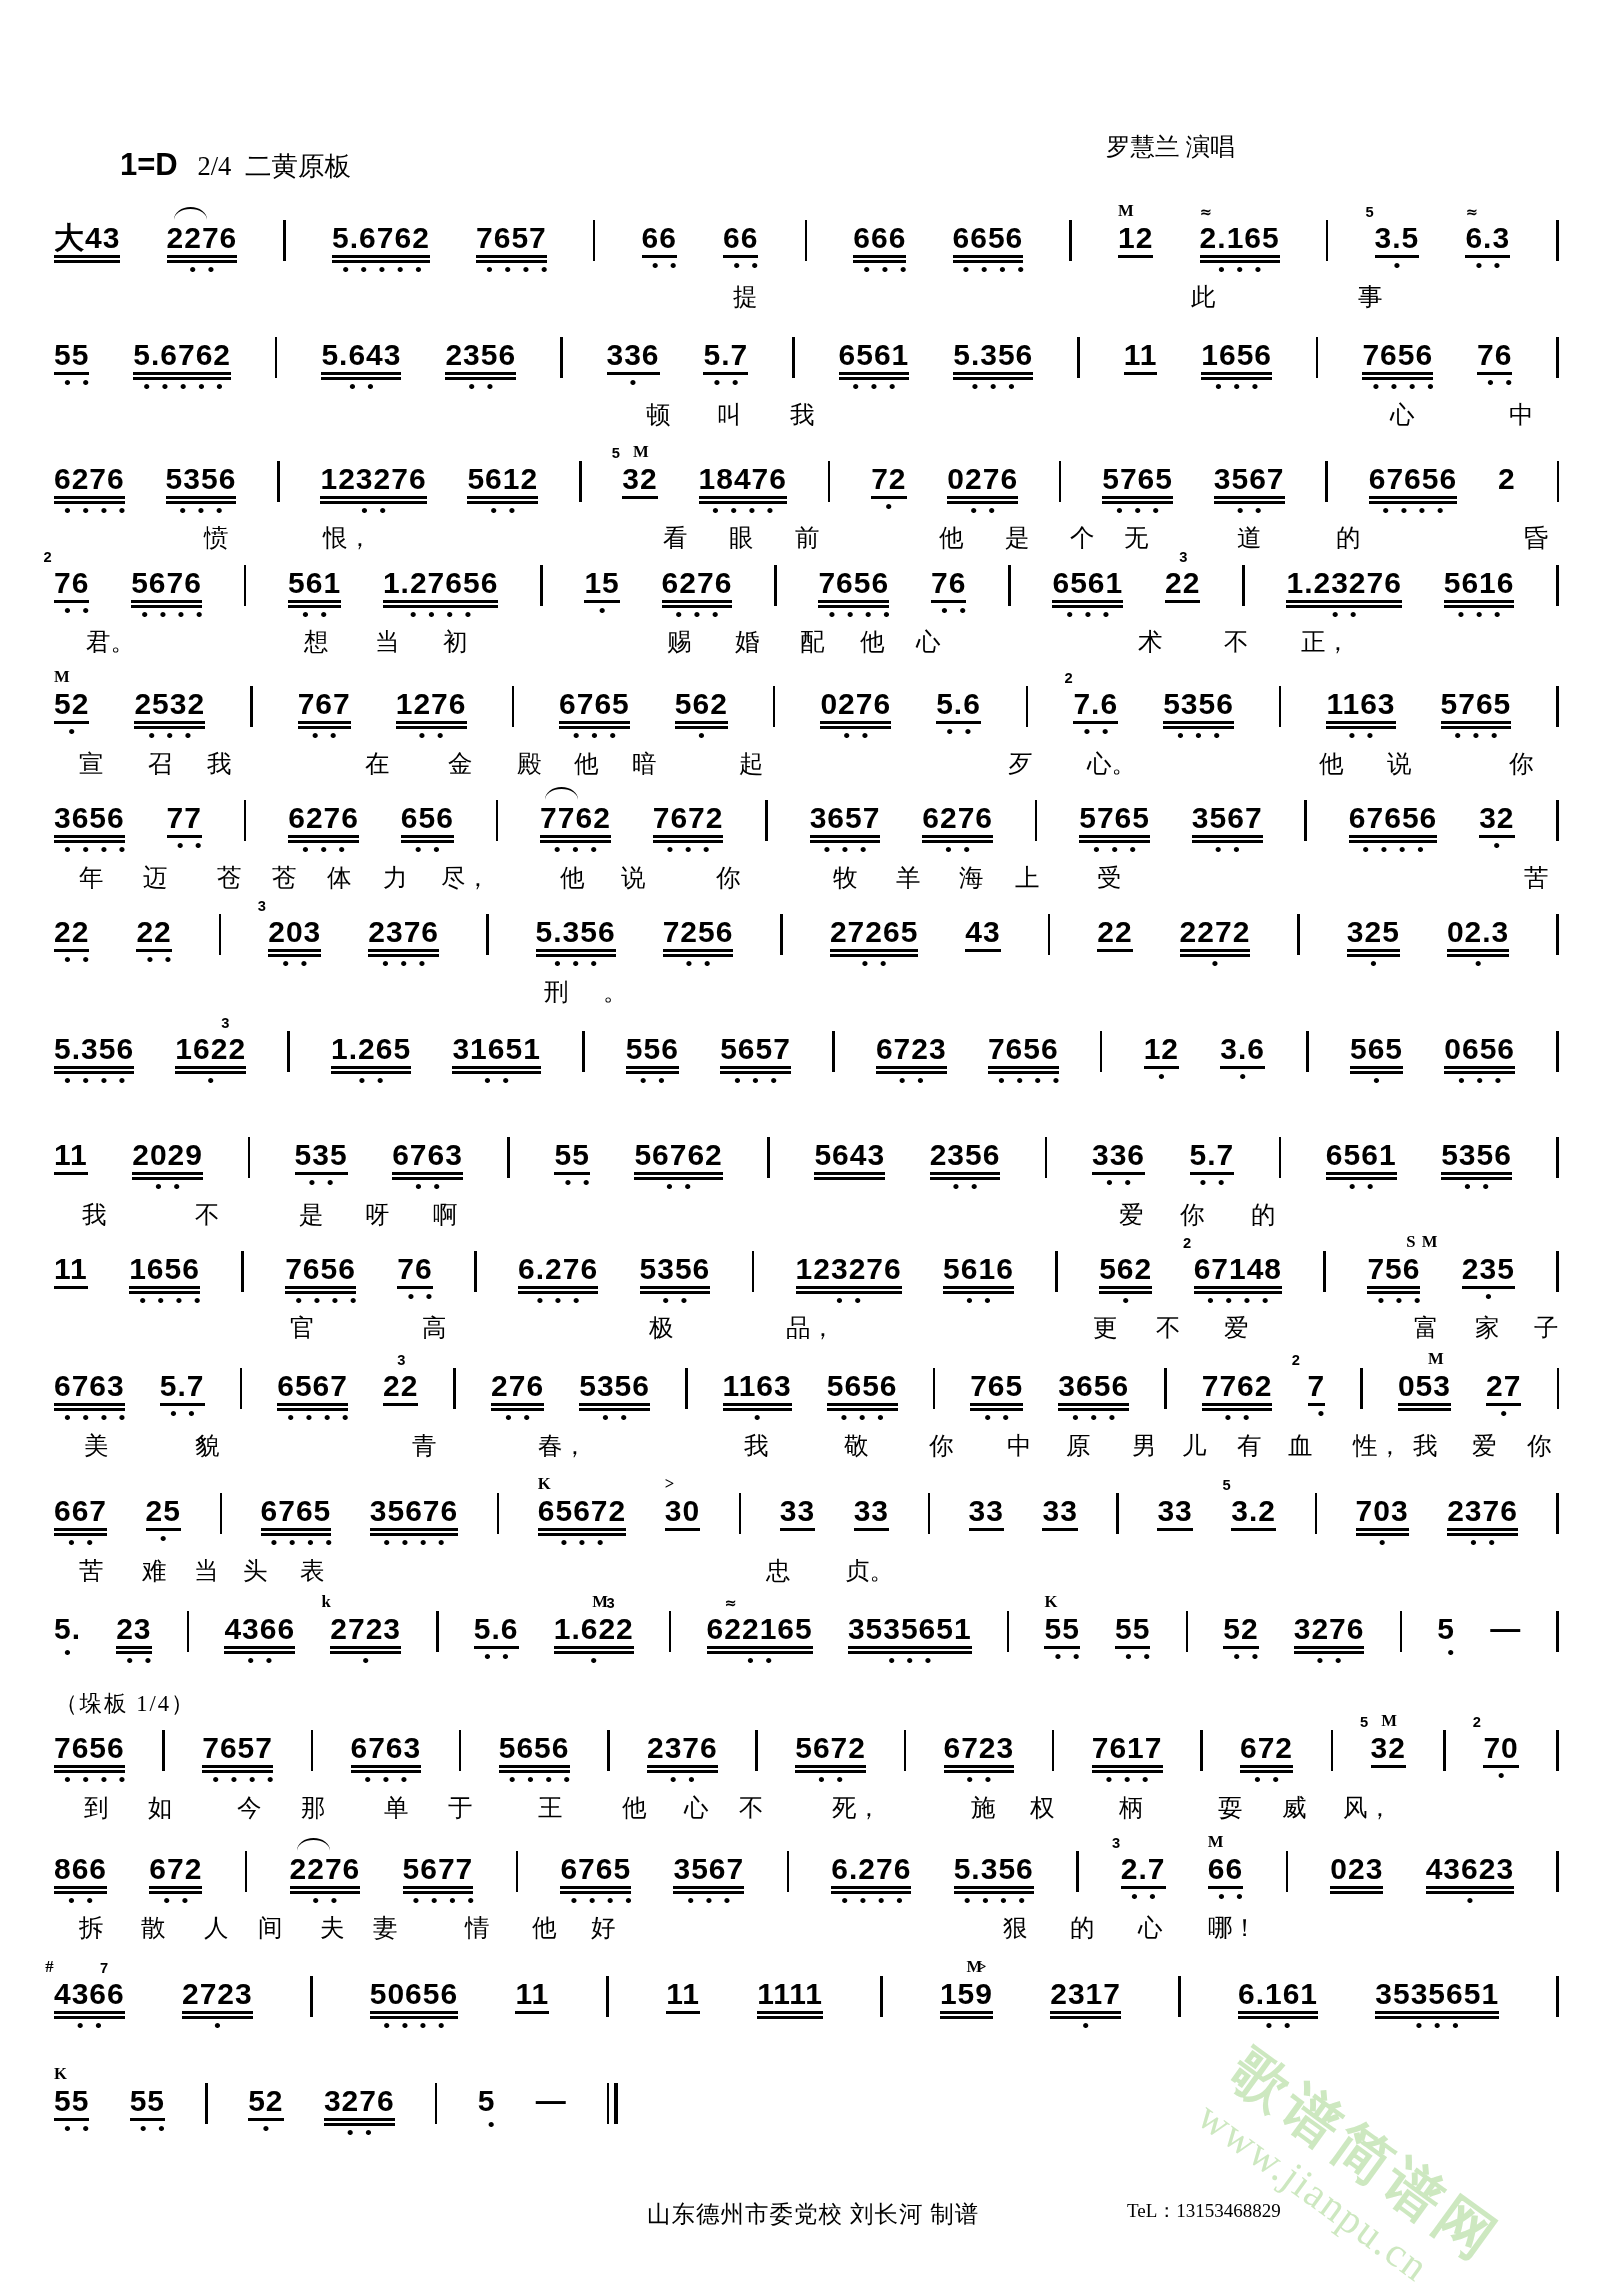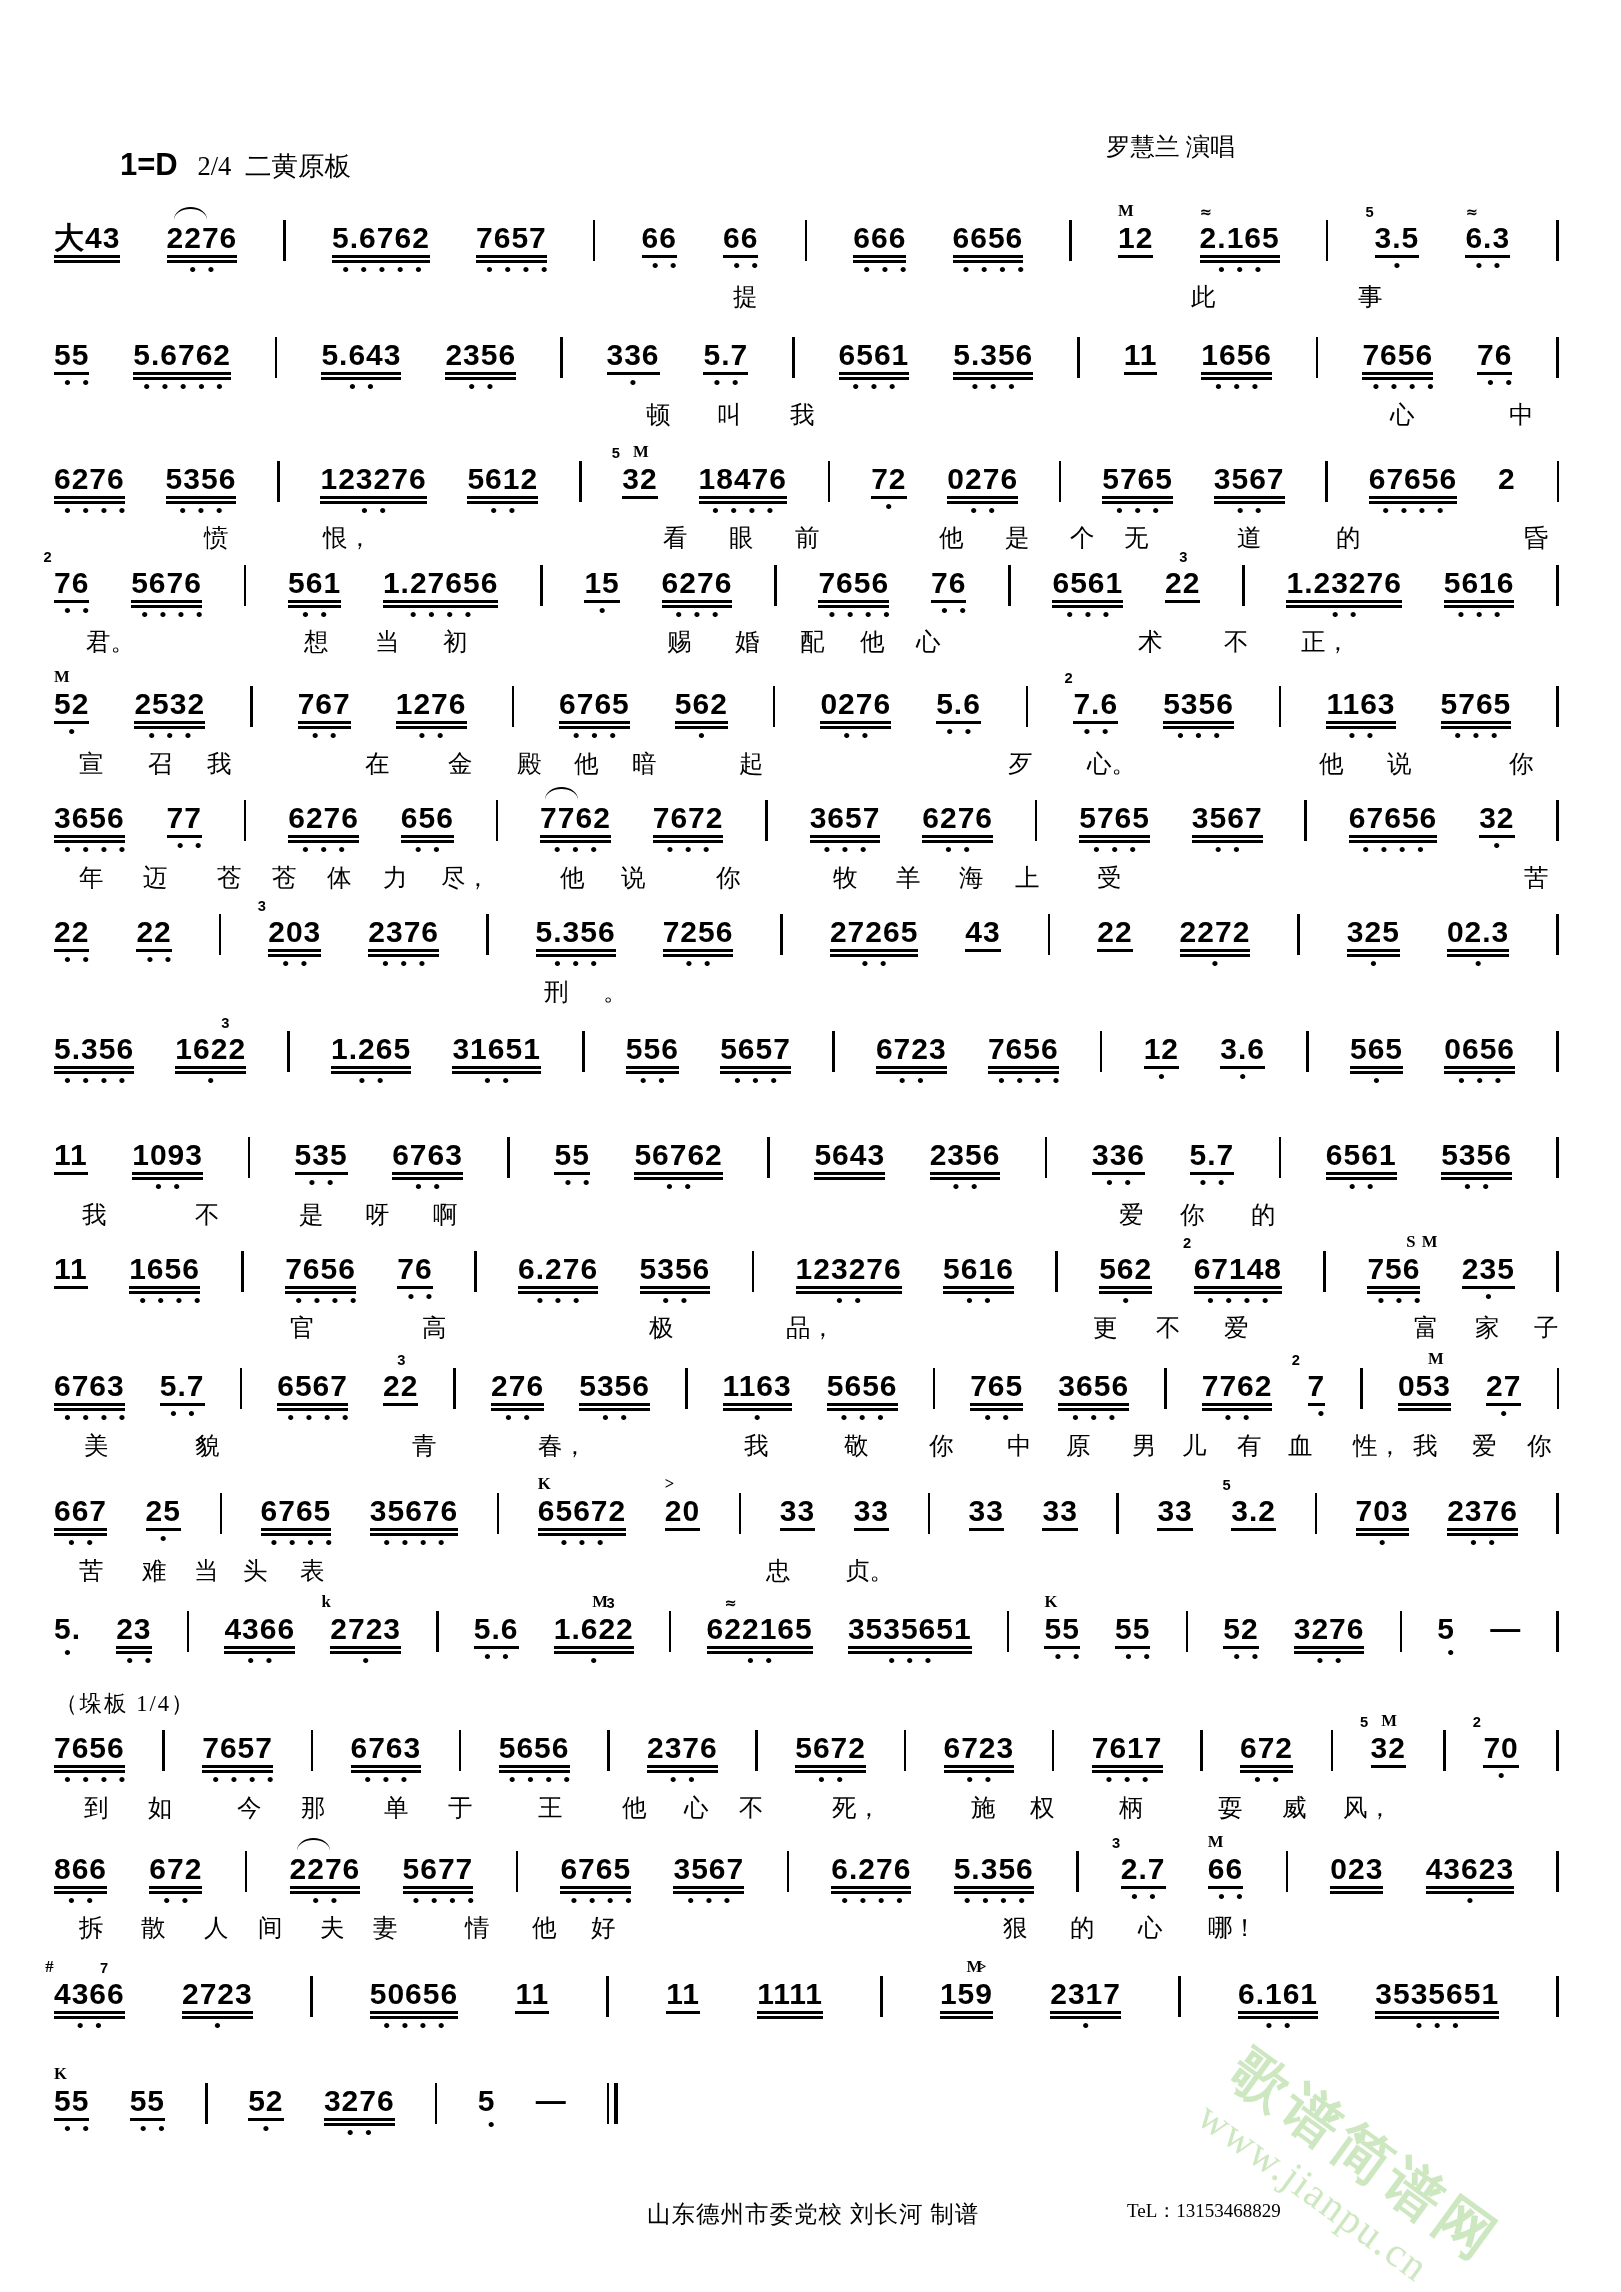--- a/index.html
+++ b/index.html
@@ -289,21 +289,21 @@
         <span class="bar"></span>
         <span class="grp"><span>12</span><b class="ln" style="bottom: -4.9px;"></b><span class="dd" style="top: calc(100% + 5.9px);">•</span></span>
         <span class="grp"><span>3.6</span><b class="ln" style="bottom: -4.9px;"></b><span class="dd" style="top: calc(100% + 5.9px);">•</span></span>
         <span class="bar"></span>
         <span class="grp"><span>565</span><b class="ln" style="bottom: -4.9px;"></b><b class="ln" style="bottom: -9.8px;"></b><span class="dd" style="top: calc(100% + 9.8px);">•</span></span>
         <span class="grp"><span>0656</span><b class="ln" style="bottom: -4.9px;"></b><b class="ln" style="bottom: -9.8px;"></b><span class="dd" style="top: calc(100% + 9.8px);">•••</span></span>
         <span class="bar"></span>
       </div>
       <div class="music-row" style="top: 1137px; width: 1505px;">
         <span class="grp"><span>11</span><b class="ln" style="bottom: -4.9px;"></b></span>
-        <span class="grp"><span>1093</span><b class="ln" style="bottom: -4.9px;"></b><b class="ln" style="bottom: -9.8px;"></b><span class="dd" style="top: calc(100% + 9.8px);">••</span></span>
+        <span class="grp"><span>2029</span><b class="ln" style="bottom: -4.9px;"></b><b class="ln" style="bottom: -9.8px;"></b><span class="dd" style="top: calc(100% + 9.8px);">••</span></span>
         <span class="bar"></span>
         <span class="grp"><span>535</span><b class="ln" style="bottom: -4.9px;"></b><span class="dd" style="top: calc(100% + 5.9px);">••</span></span>
         <span class="grp"><span>6763</span><b class="ln" style="bottom: -4.9px;"></b><b class="ln" style="bottom: -9.8px;"></b><span class="dd" style="top: calc(100% + 9.8px);">••</span></span>
         <span class="bar"></span>
         <span class="grp"><span>55</span><b class="ln" style="bottom: -4.9px;"></b><span class="dd" style="top: calc(100% + 5.9px);">••</span></span>
         <span class="grp"><span>56762</span><b class="ln" style="bottom: -4.9px;"></b><b class="ln" style="bottom: -9.8px;"></b><span class="dd" style="top: calc(100% + 9.8px);">••</span></span>
         <span class="bar"></span>
         <span class="grp"><span>5643</span><b class="ln" style="bottom: -4.9px;"></b><b class="ln" style="bottom: -9.8px;"></b></span>
         <span class="grp"><span>2356</span><b class="ln" style="bottom: -4.9px;"></b><b class="ln" style="bottom: -9.8px;"></b><span class="dd" style="top: calc(100% + 9.8px);">••</span></span>
         <span class="bar"></span>
@@ -399,21 +399,21 @@
         <span class="lyr" style="left: 1527px;">你</span>
       </div>
       <div class="music-row" style="top: 1493px; width: 1505px;">
         <span class="grp"><span>667</span><b class="ln" style="bottom: -4.9px;"></b><b class="ln" style="bottom: -9.8px;"></b><span class="dd" style="top: calc(100% + 9.8px);">••</span></span>
         <span class="grp"><span>25</span><b class="ln" style="bottom: -4.9px;"></b><span class="dd" style="top: calc(100% + 5.9px);">•</span></span>
         <span class="bar"></span>
         <span class="grp"><span>6765</span><b class="ln" style="bottom: -4.9px;"></b><b class="ln" style="bottom: -9.8px;"></b><span class="dd" style="top: calc(100% + 9.8px);">••••</span></span>
         <span class="grp"><span>35676</span><b class="ln" style="bottom: -4.9px;"></b><b class="ln" style="bottom: -9.8px;"></b><span class="dd" style="top: calc(100% + 9.8px);">••••</span></span>
         <span class="bar"></span>
         <span class="grp"><span>65672</span><b class="ln" style="bottom: -4.9px;"></b><b class="ln" style="bottom: -9.8px;"></b><span class="dd" style="top: calc(100% + 9.8px);">•••</span><i class="mk" style="left: 0%;">K</i></span>
-        <span class="grp"><span>20</span><b class="ln" style="bottom: -4.9px;"></b><i class="mk" style="left: 0%;">&gt;</i></span>
+        <span class="grp"><span>30</span><b class="ln" style="bottom: -4.9px;"></b><i class="mk" style="left: 0%;">&gt;</i></span>
         <span class="bar"></span>
         <span class="grp"><span>33</span><b class="ln" style="bottom: -4.9px;"></b></span>
         <span class="grp"><span>33</span><b class="ln" style="bottom: -4.9px;"></b></span>
         <span class="bar"></span>
         <span class="grp"><span>33</span><b class="ln" style="bottom: -4.9px;"></b></span>
         <span class="grp"><span>33</span><b class="ln" style="bottom: -4.9px;"></b></span>
         <span class="bar"></span>
         <span class="grp"><span>33</span><b class="ln" style="bottom: -4.9px;"></b></span>
         <span class="grp"><span>3.2</span><b class="ln" style="bottom: -4.9px;"></b><i class="mk g" style="left: -20%;">5</i></span>
         <span class="bar"></span>

